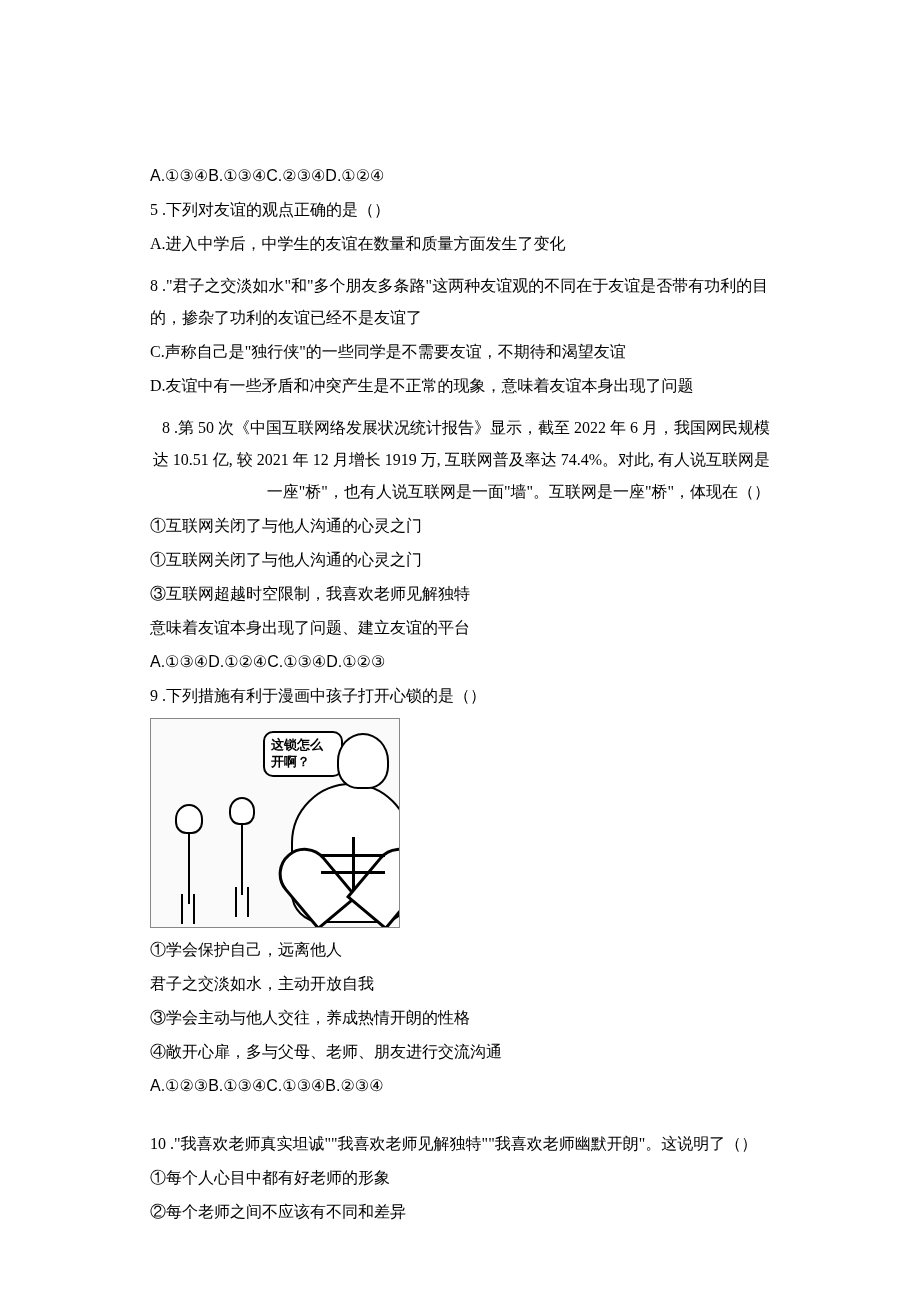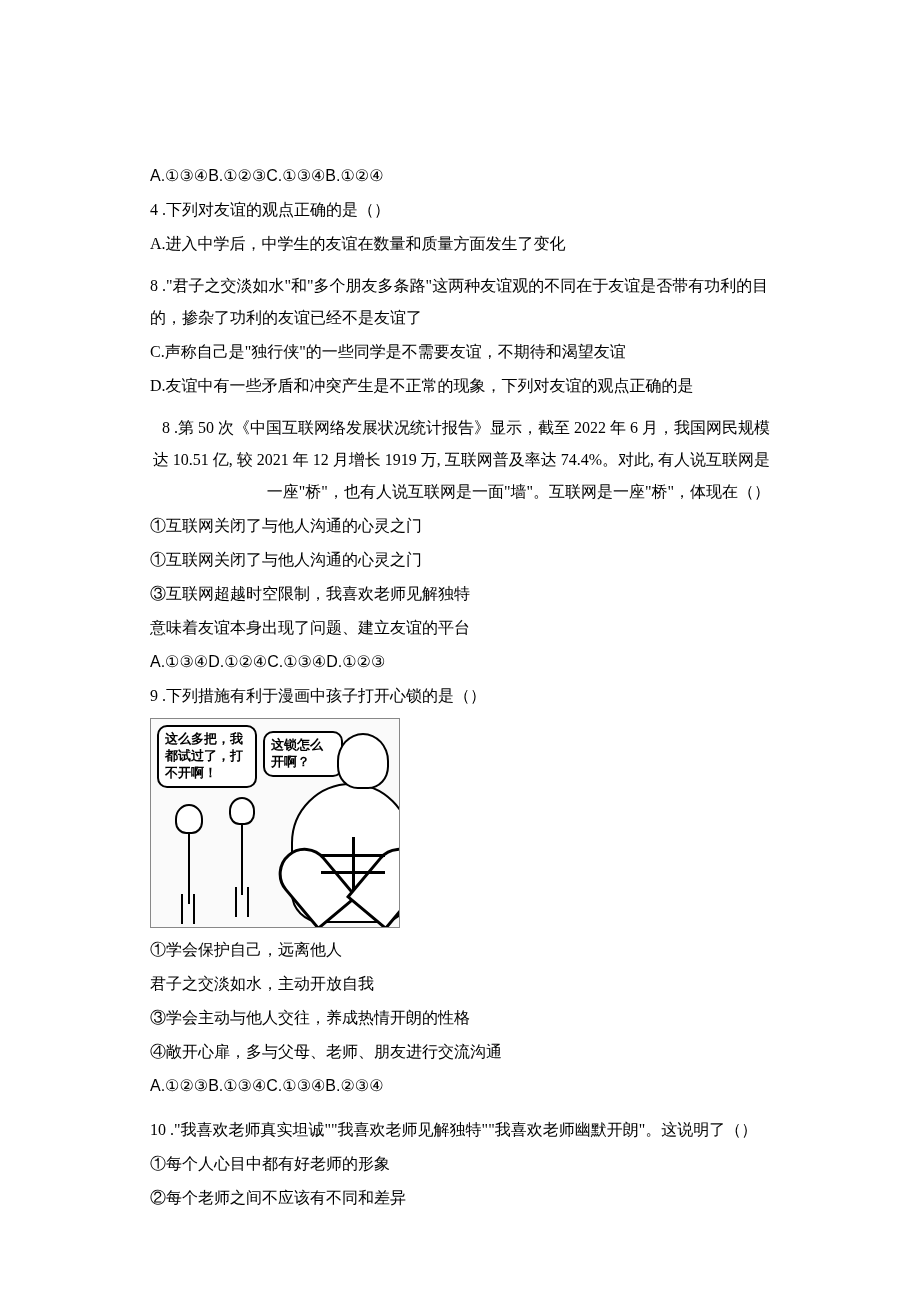--- a/index.html
+++ b/index.html
@@ -96,54 +96,53 @@
     position: absolute;
     right: 4px; bottom: 2px;
     font-size: 10px;
     color: #999;
     letter-spacing: 1px;
   }
 </style>
 </head>
 <body>
 
-<div class="line options">A.①③④B.①②③C.①③④B.①②④</div>
+<div class="line options">A.①③④B.①③④C.②③④D.①②④</div>
 
-<div class="line">4 .下列对友谊的观点正确的是（）</div>
+<div class="line">5 .下列对友谊的观点正确的是（）</div>
 <div class="line">A.进入中学后，中学生的友谊在数量和质量方面发生了变化</div>
 <div class="line" style="margin-top:10px;">8 ."君子之交淡如水"和"多个朋友多条路"这两种友谊观的不同在于友谊是否带有功利的目的，掺杂了功利的友谊已经不是友谊了</div>
 <div class="line">C.声称自己是"独行侠"的一些同学是不需要友谊，不期待和渴望友谊</div>
-<div class="line">D.友谊中有一些矛盾和冲突产生是不正常的现象，下列对友谊的观点正确的是</div>
+<div class="line">D.友谊中有一些矛盾和冲突产生是不正常的现象，意味着友谊本身出现了问题</div>
 
 <div class="line" style="margin-top:10px;text-align:right;">8 .第 50 次《中国互联网络发展状况统计报告》显示，截至 2022 年 6 月，我国网民规模达 10.51 亿, 较 2021 年 12 月增长 1919 万, 互联网普及率达 74.4%。对此, 有人说互联网是一座"桥"，也有人说互联网是一面"墙"。互联网是一座"桥"，体现在（）</div>
 <div class="line">①互联网关闭了与他人沟通的心灵之门</div>
 <div class="line">①互联网关闭了与他人沟通的心灵之门</div>
 <div class="line">③互联网超越时空限制，我喜欢老师见解独特</div>
 <div class="line">意味着友谊本身出现了问题、建立友谊的平台</div>
 <div class="line options">A.①③④D.①②④C.①③④D.①②③</div>
 
 <div class="line">9 .下列措施有利于漫画中孩子打开心锁的是（）</div>
 
 <div class="img-box">
-  <div class="bubble bubble1">这么多把，我都试过了，打不开啊！</div>
   <div class="bubble bubble2">这锁怎么开啊？</div>
   <div class="body3"></div>
   <div class="heart"></div>
   <div class="grid"></div>
   <div class="person head3"></div>
   <div class="person head1"></div>
   <div class="bodyline bl1"></div>
   <div class="legs lg1"></div>
   <div class="person head2"></div>
   <div class="bodyline bl2"></div>
   <div class="legs lg2"></div>
   <div class="watermark"></div>
 </div>
 
 <div class="line">①学会保护自己，远离他人</div>
 <div class="line">君子之交淡如水，主动开放自我</div>
 <div class="line">③学会主动与他人交往，养成热情开朗的性格</div>
 <div class="line">④敞开心扉，多与父母、老师、朋友进行交流沟通</div>
 <div class="line options">A.①②③B.①③④C.①③④B.②③④</div>
 
-<div class="line" style="margin-top:12px;">10 ."我喜欢老师真实坦诚""我喜欢老师见解独特""我喜欢老师幽默开朗"。这说明了（）</div>
+<div class="line" style="margin-top:26px;">10 ."我喜欢老师真实坦诚""我喜欢老师见解独特""我喜欢老师幽默开朗"。这说明了（）</div>
 <div class="line">①每个人心目中都有好老师的形象</div>
 <div class="line">②每个老师之间不应该有不同和差异</div>
 
 </body></html>

